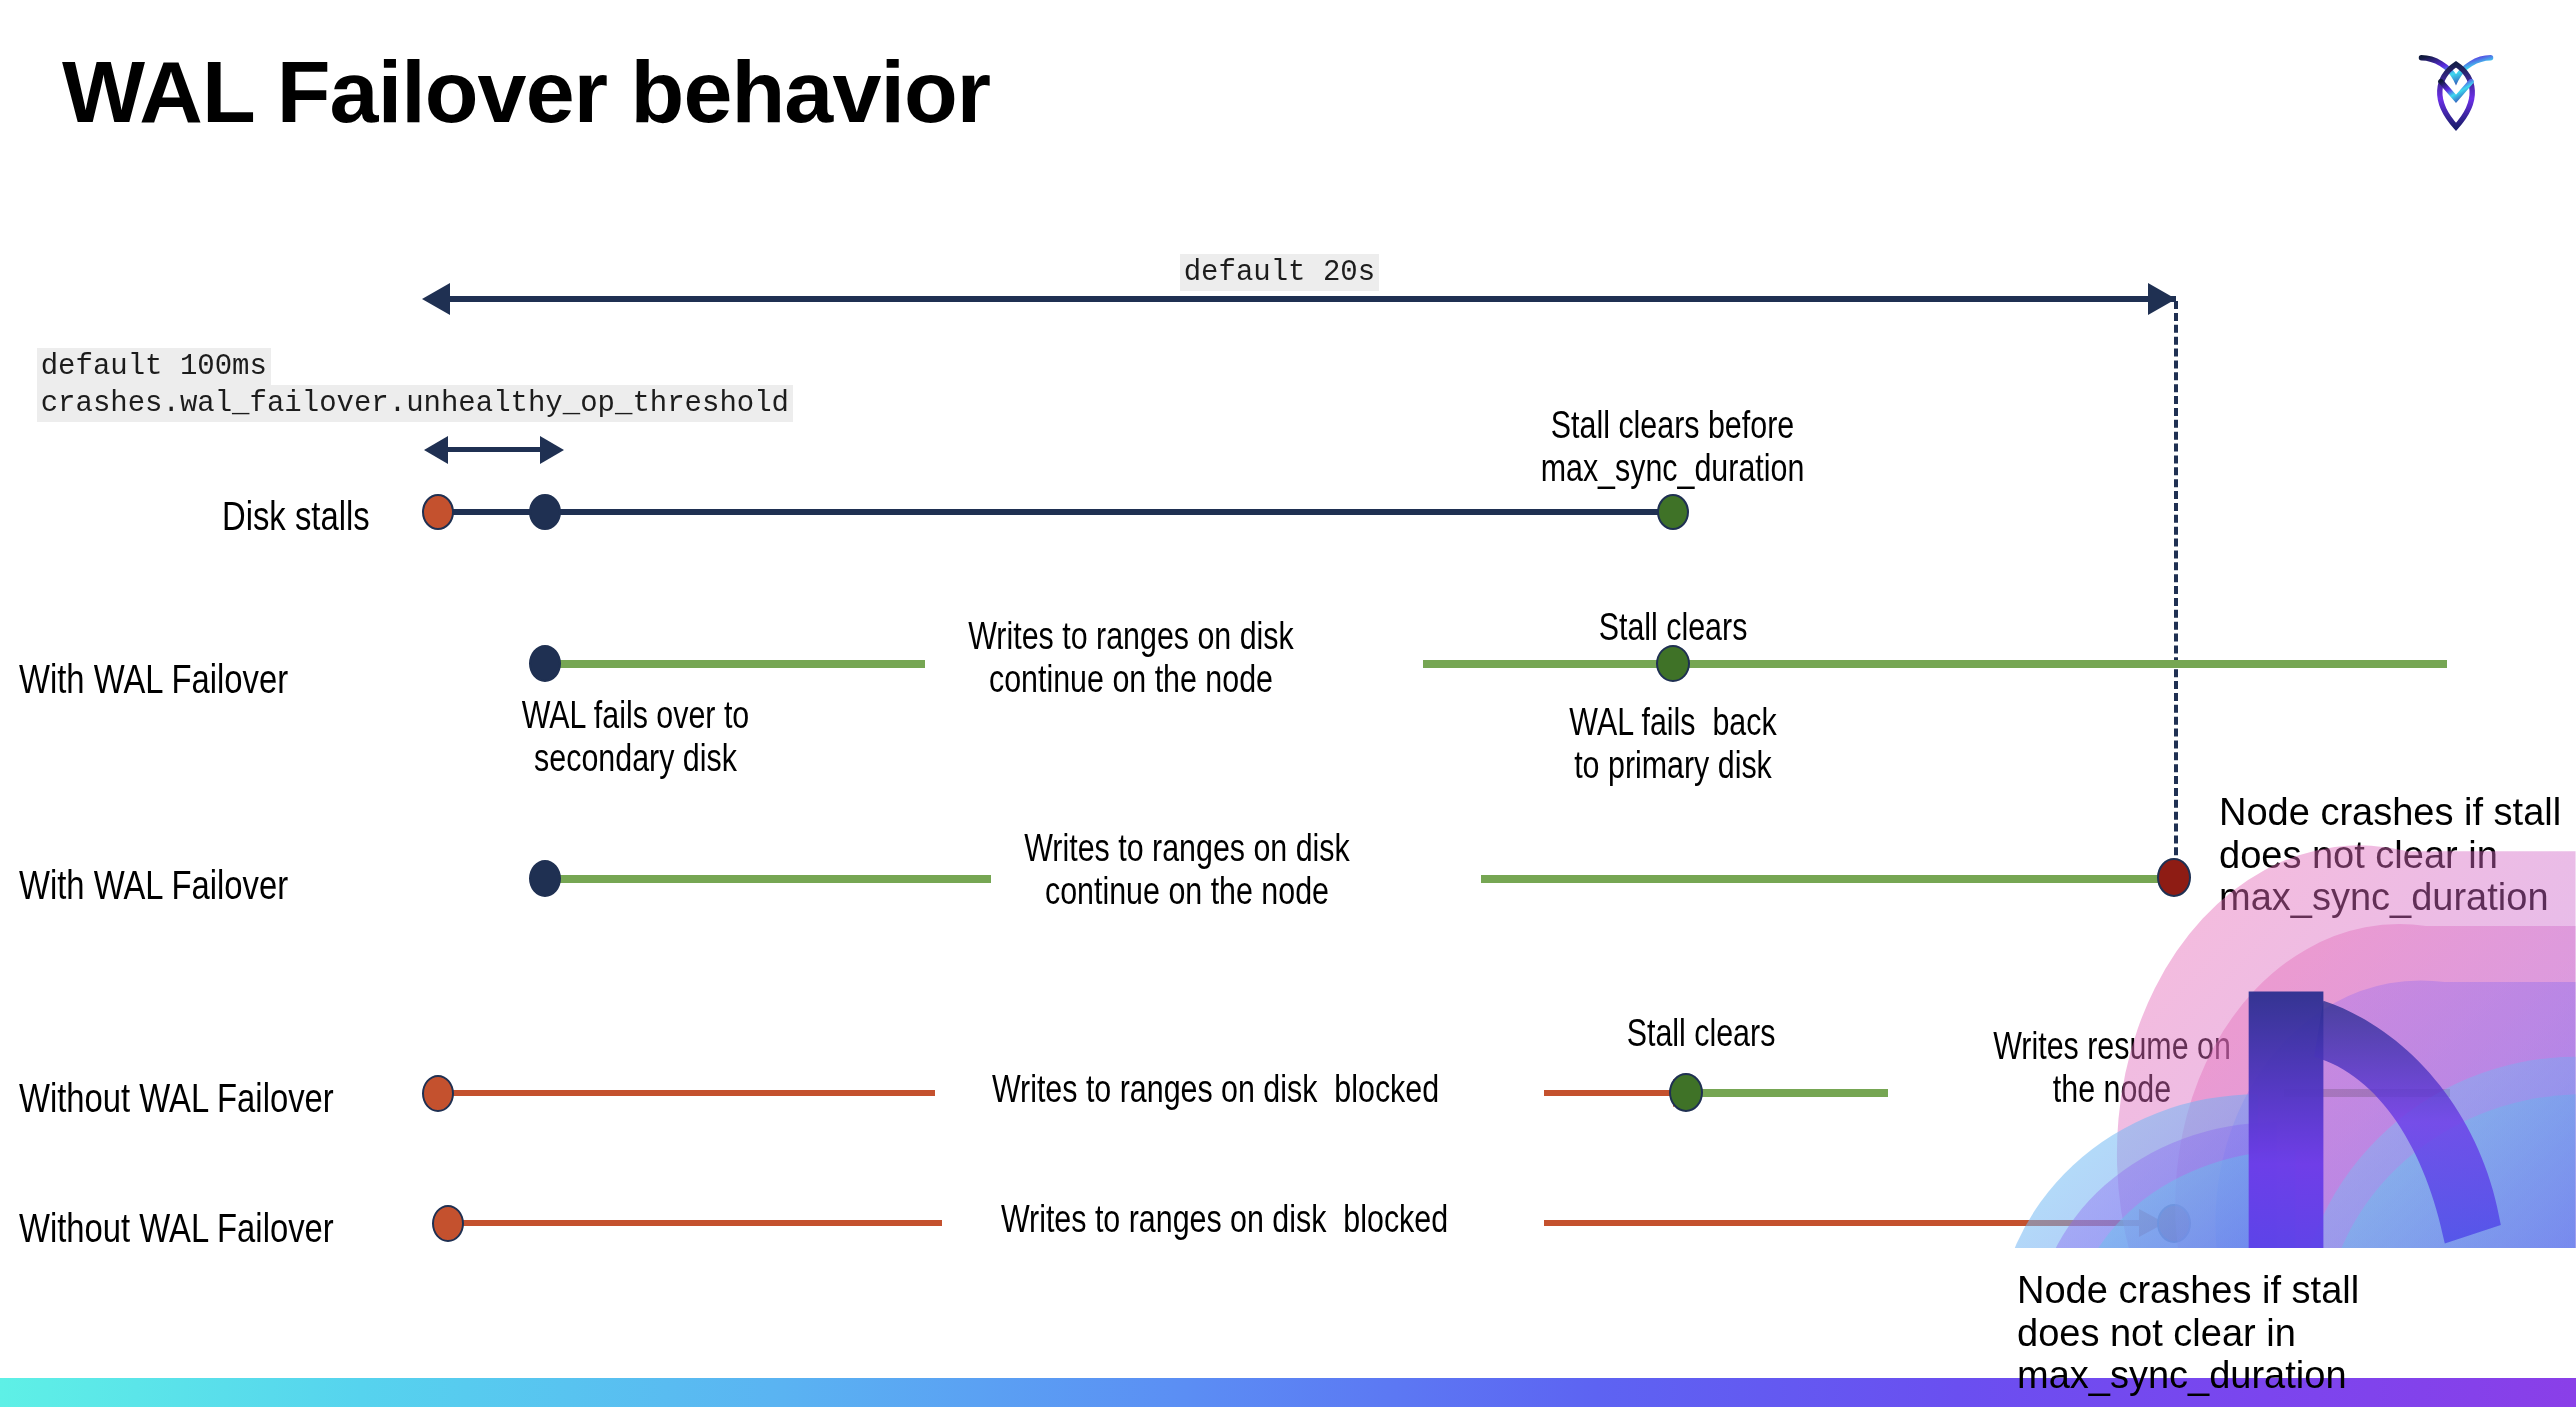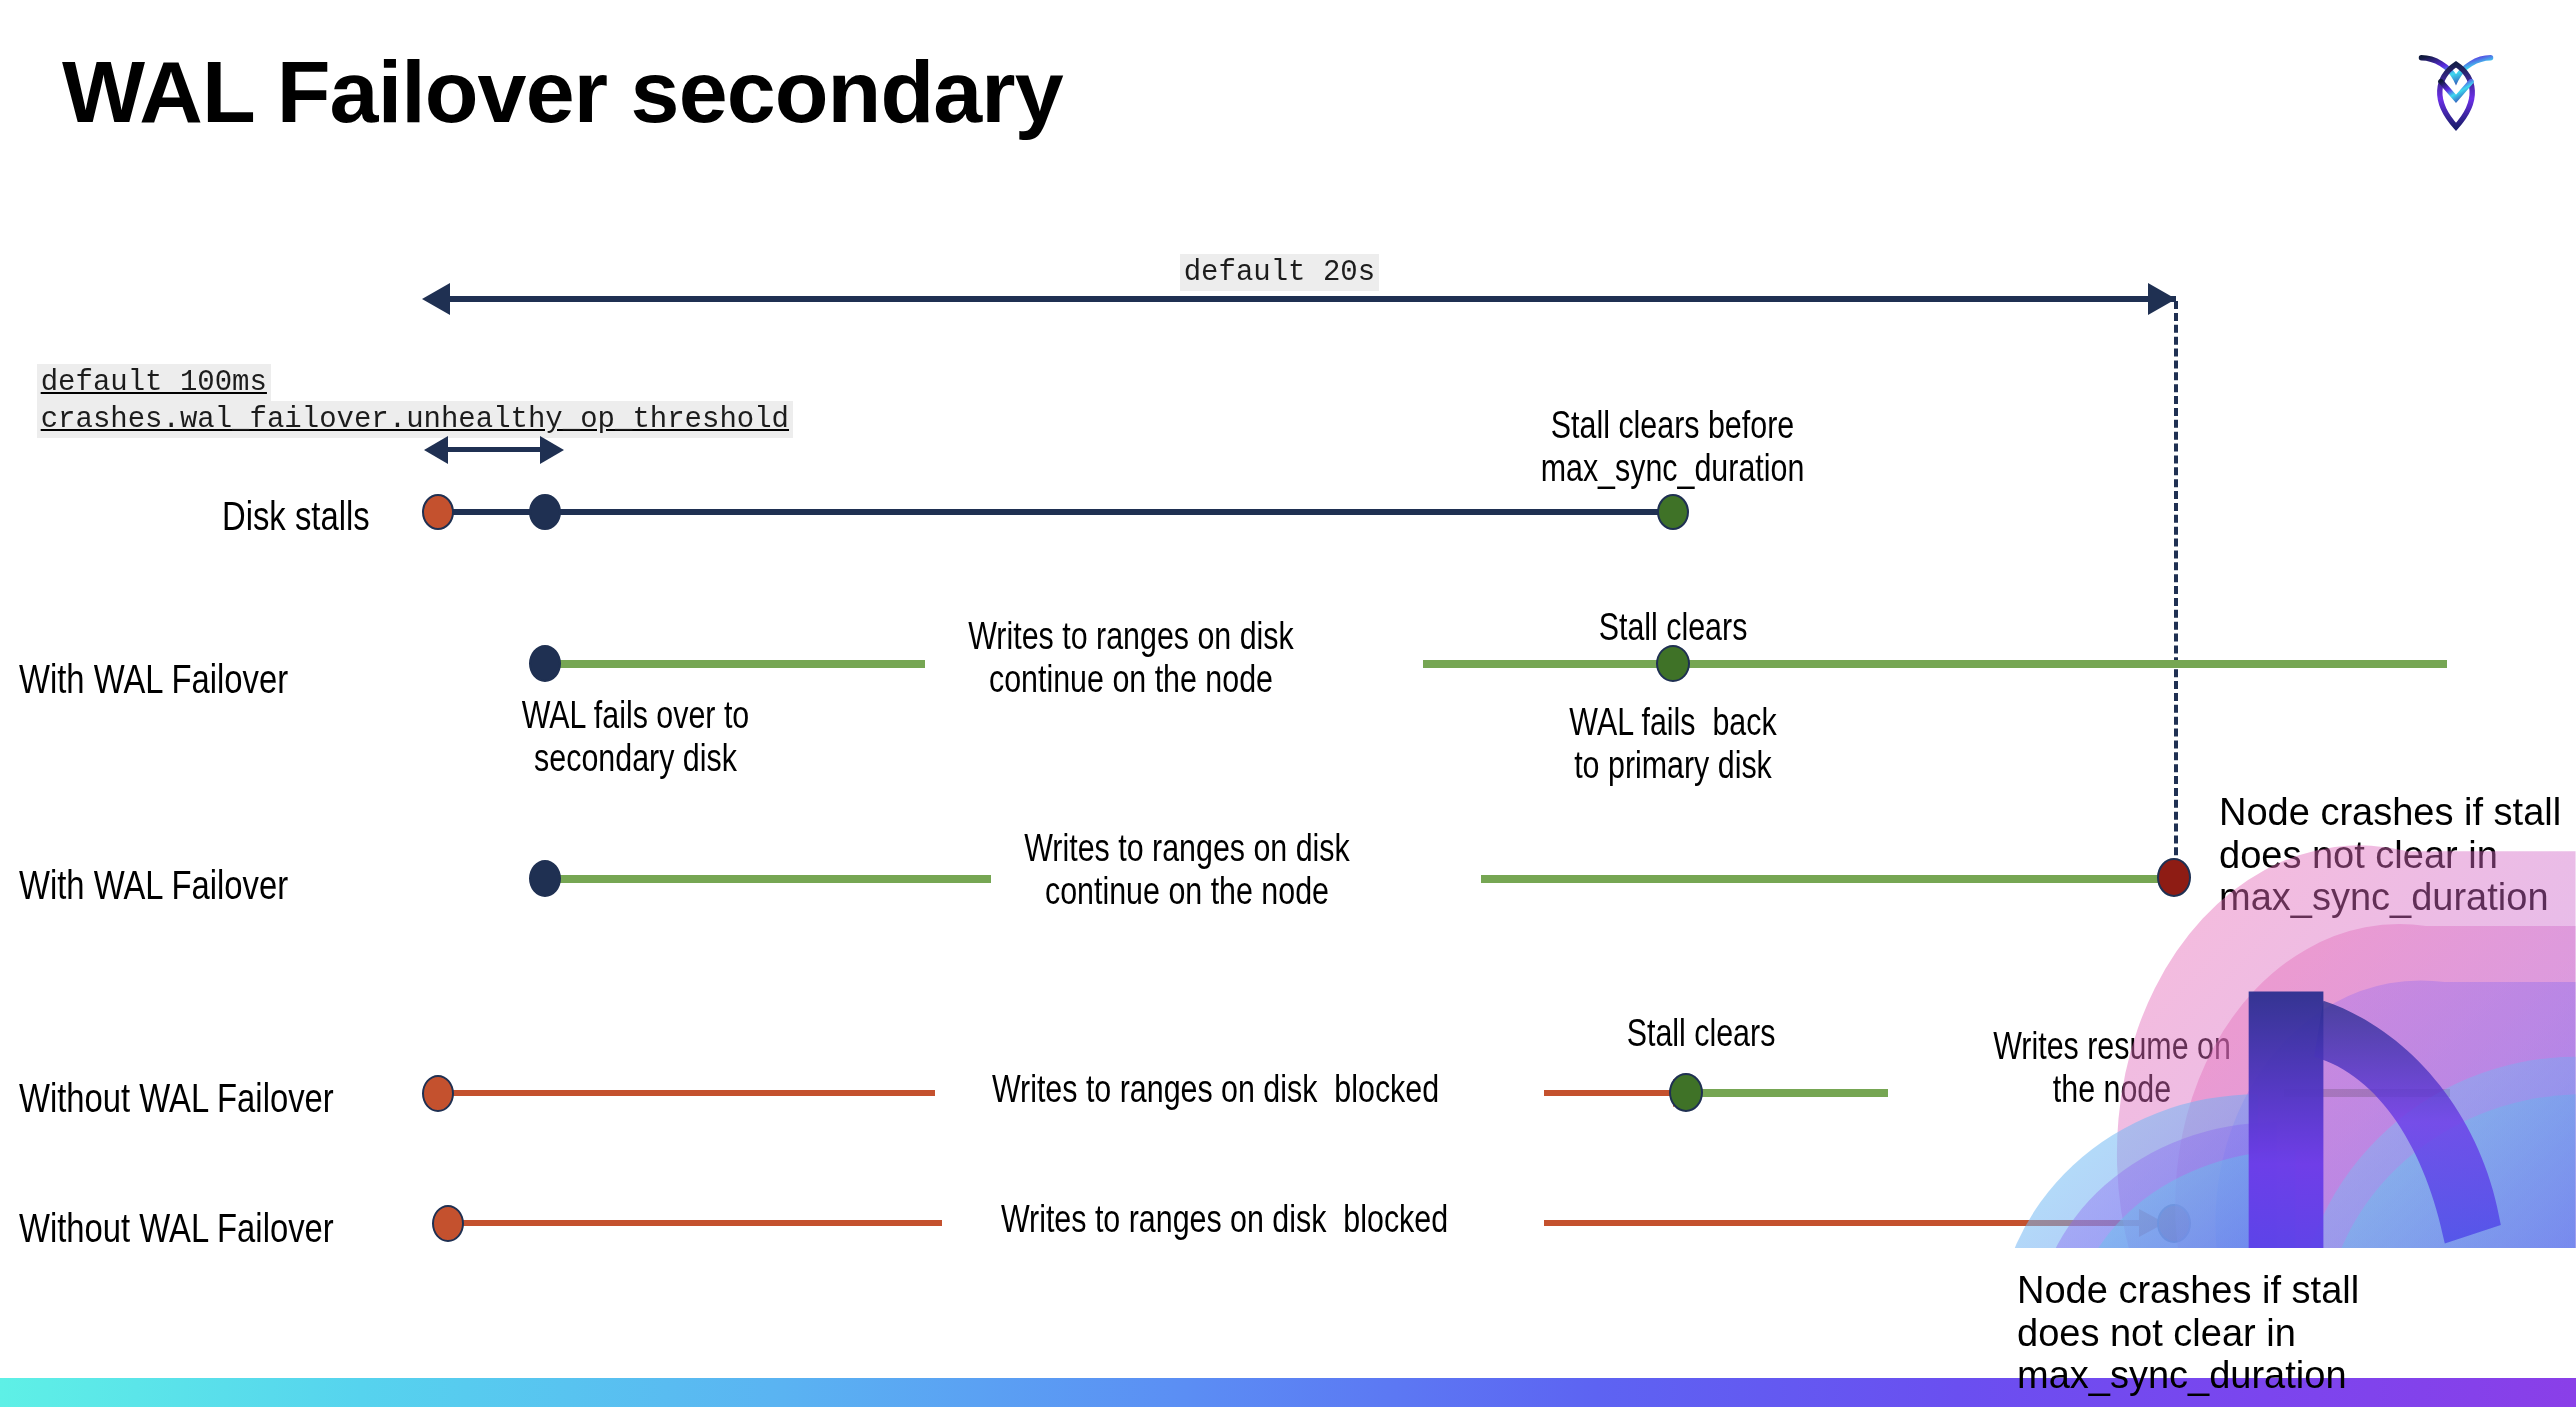--- a/index.html
+++ b/index.html
@@ -169,21 +169,21 @@
     width: 594px;
     height: 160px;
     background: #ffffff;
   }
 </style>
 </head>
 <body>
 
 <div id="slide">
 
-  <div id="title">WAL Failover secondary</div>
+  <div id="title">WAL Failover behavior</div>
 
   <div id="logo">
     <svg viewBox="0 0 100 100" width="108" height="108" aria-hidden="true">
       <defs>
         <linearGradient id="lg1" x1="0" y1="0" x2="1" y2="1">
           <stop offset="0%" stop-color="#101a3c"></stop>
           <stop offset="35%" stop-color="#5b2ce0"></stop>
           <stop offset="60%" stop-color="#3fd9ef"></stop>
           <stop offset="100%" stop-color="#2f2aa8"></stop>
         </linearGradient>
@@ -203,21 +203,21 @@
   <div class="hline" style="left:449px; top:296px; width:1727px;"></div>
   <div class="arrowhead ah-left" style="left:422px; top:283px;"></div>
   <div class="arrowhead ah-right" style="left:2148px; top:283px;"></div>
 
   <div class="code-block" style="left:1180px; top:254px;">
     <span class="code-chip">default 20s</span>
   </div>
 
   <div class="vdash" style="left:2174px; top:301px; height:578px;"></div>
 
-  <div class="code-block" style="left:37px; top:364px;text-decoration:underline;">
+  <div class="code-block" style="left:37px; top:348px;">
     <span class="code-chip">default 100ms</span>
     <span class="code-chip">crashes.wal_failover.unhealthy_op_threshold</span>
   </div>
 
   <div class="hline" style="left:447px; top:447px; width:101px; height:4.7px;"></div>
   <div class="arrowhead ah-left-sm" style="left:424px; top:436px;"></div>
   <div class="arrowhead ah-right-sm" style="left:540px; top:436px;"></div>
 
   <div class="lbl cond" style="left:222px; top:494px; font-size:41px;">Disk stalls</div>
 

